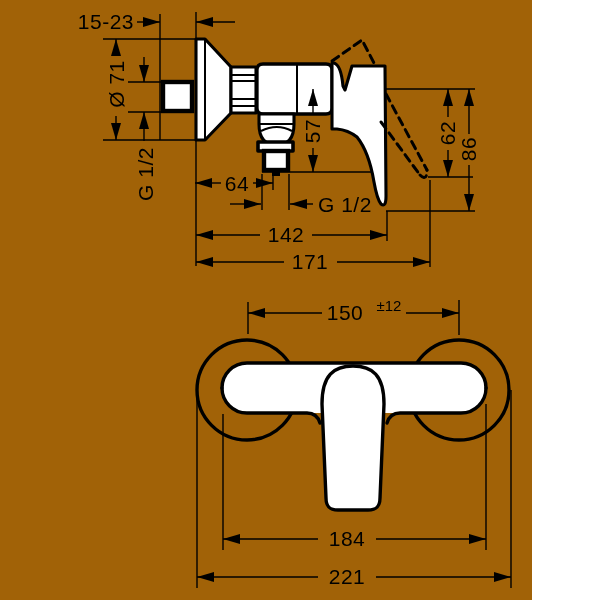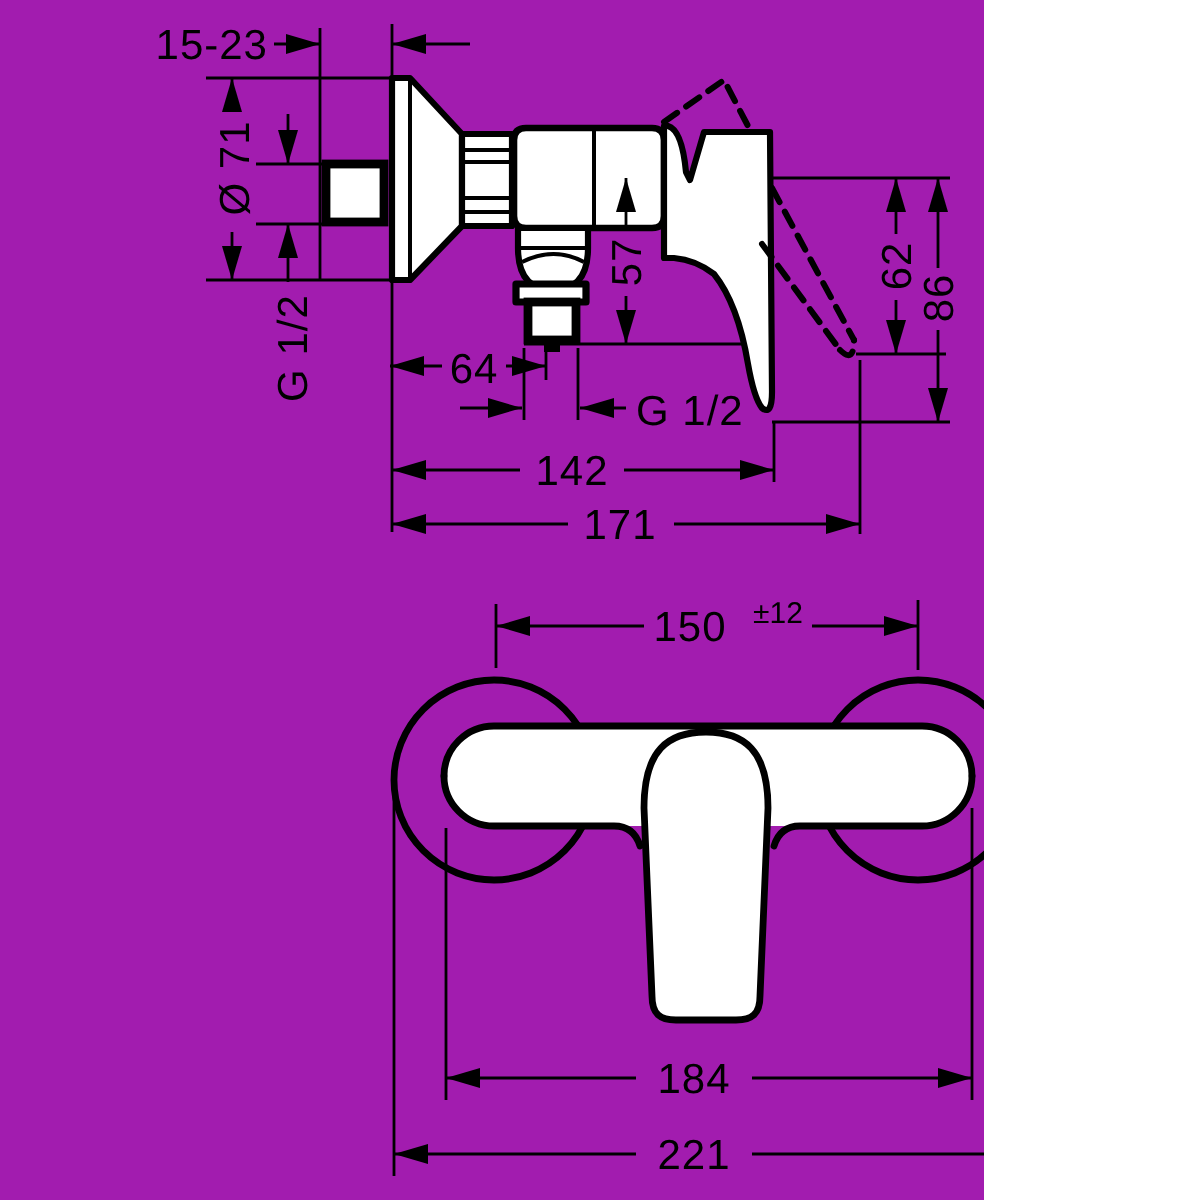--- a/index.html
+++ b/index.html
@@ -1,16 +1,16 @@
 <!DOCTYPE html>
 <html><head>
 <meta charset="utf-8">
 <style>
   html,body{margin:0;padding:0;background:#fff;}
-  .stage{width:492px;height:600px;background:#a21caf;position:relative;overflow:hidden;}
+  .stage{width:532px;height:600px;background:#a16207;position:relative;overflow:hidden;}
   svg{display:block;}
   .outline{fill:#fff;stroke:#000;stroke-width:3.1;stroke-linejoin:round;stroke-linecap:round;}
   .heavy{fill:#fff;stroke:#000;stroke-width:4.4;stroke-linejoin:miter;}
   .iline{fill:none;stroke:#000;stroke-width:2;}
   .thin{fill:none;stroke:#000;stroke-width:1.4;}
   .dash{fill:none;stroke:#000;stroke-width:3;stroke-dasharray:8 5.5;stroke-linecap:round;stroke-linejoin:round;}
   .arw{fill:#000;stroke:none;}
   text{font-family:"Liberation Sans",sans-serif;font-size:21px;fill:#000;letter-spacing:.5px;}
   .small{font-size:15px;letter-spacing:0;}
 </style>

